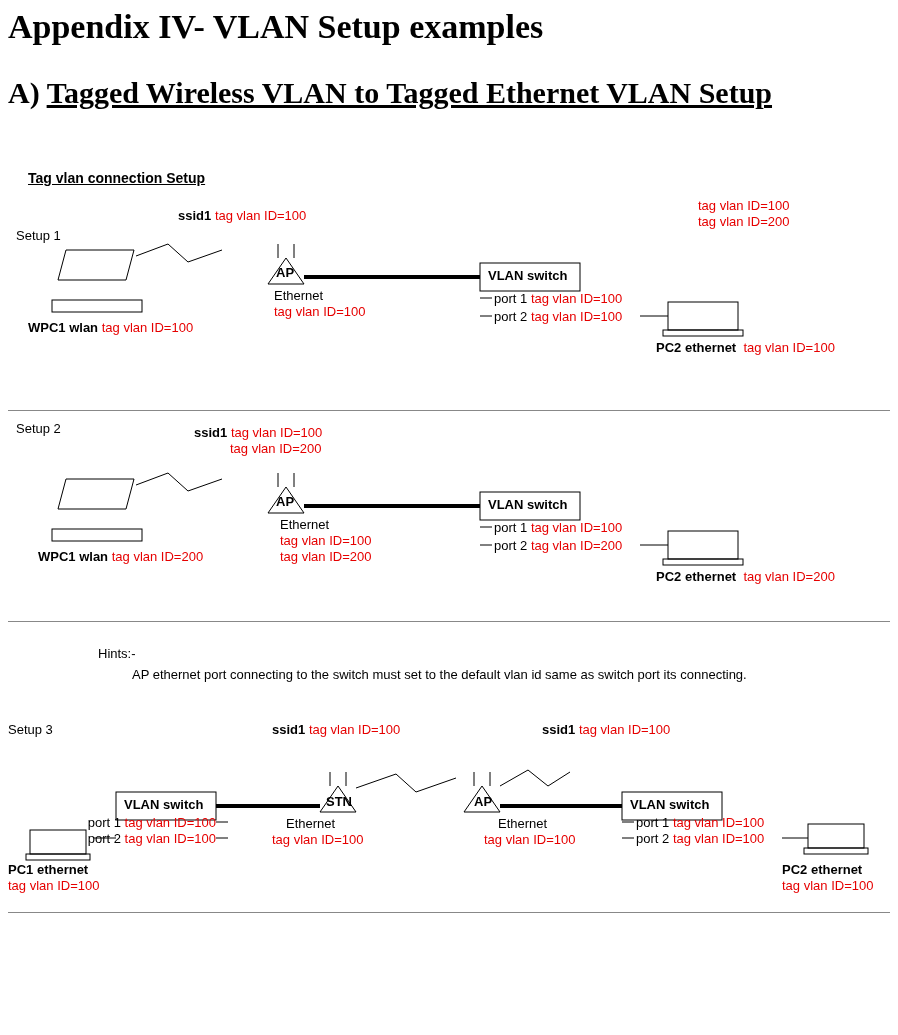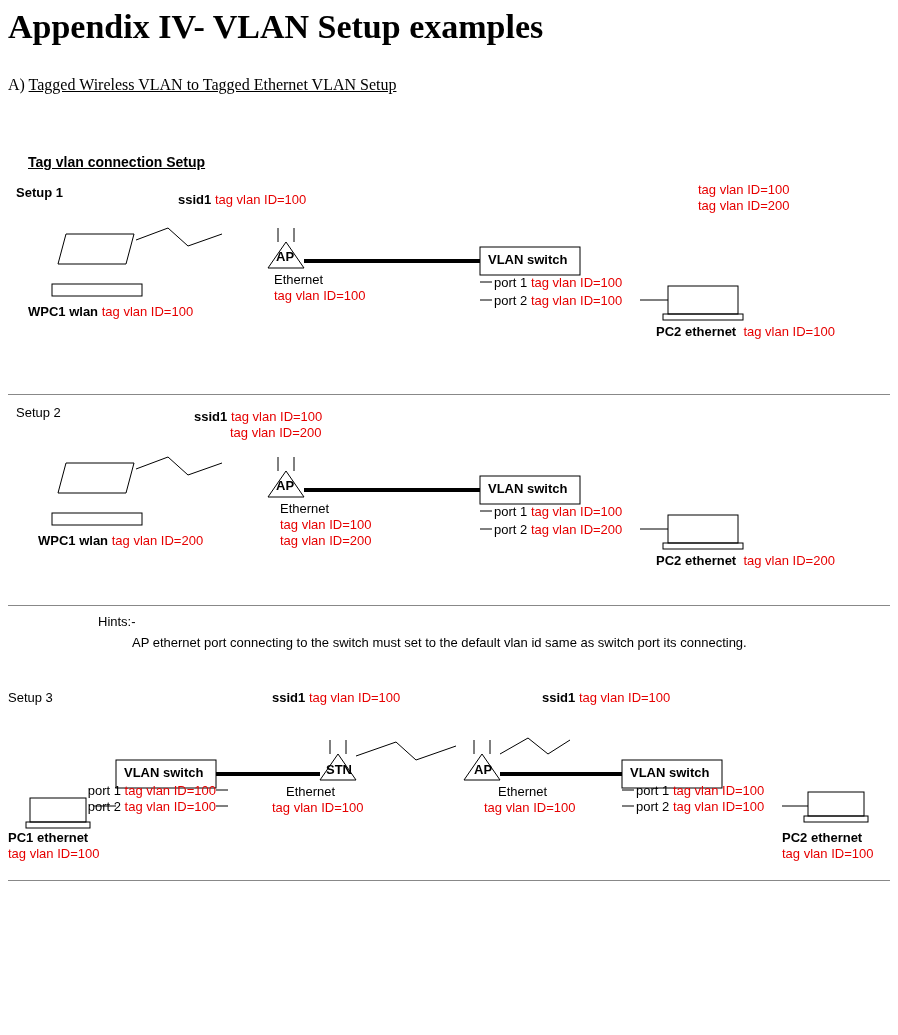--- a/index.html
+++ b/index.html
@@ -8,40 +8,40 @@
     padding: 8px;
     width: 882px;
     color: #000;
   }
   h1 {
     font-size: 34px;
     font-weight: bold;
     margin: 0 0 30px 0;
   }
   h2 {
-    font-size: 16px;
-    font-weight: normal;
+    font-size: 30px;
+    font-weight: bold;
     margin: 0 0 60px 0;
   }
   .underline { text-decoration: underline; }
   .diagram {
     position: relative;
     font-family: Arial, Helvetica, sans-serif;
     font-size: 13px;
     color: #000;
   }
   .red { color: #e60000; }
   .bold { font-weight: 700; }
   .title-u { text-decoration: underline; font-weight: 700; font-size: 14px; }
   .setup-label { font-weight: normal; font-size: 13px; }
   .hr { border: none; border-top: 1px solid #888; margin: 0; width: 100%; }
   .abs { position: absolute; }
   .block { height: 240px; position: relative; }
   .block-3 { height: 200px; position: relative; }
-  .hints { font-family: Arial, sans-serif; font-size: 13px; margin: 8px 0 30px 90px; }
+  .hints { font-family: Arial, sans-serif; font-size: 13px; margin: 24px 0 30px 90px; }
   .hints-title { margin-bottom: 6px; }
   .hints p { margin: 0 0 0 34px; }
   svg { position: absolute; top: 0; left: 0; pointer-events: none; }
   .nowrap { white-space: nowrap; }
 </style>
 </head>
 <body>
 
 <h1>Appendix IV- VLAN Setup examples</h1>
 <h2>
@@ -70,21 +70,21 @@
 
       <line x1="472" y1="128" x2="484" y2="128" stroke="#000"></line>
       <line x1="472" y1="146" x2="484" y2="146" stroke="#000"></line>
 
       <line x1="632" y1="146" x2="660" y2="146" stroke="#000"></line>
 
       <rect x="660" y="132" width="70" height="28" fill="none" stroke="#000"></rect>
       <rect x="655" y="160" width="80" height="6" fill="none" stroke="#000"></rect>
     </svg>
 
-    <div class="abs setup-label" style="left:8px;top:31px;font-weight:bold;">Setup 1</div>
+    <div class="abs setup-label" style="left:8px;top:58px;">Setup 1</div>
 
     <div class="abs nowrap" style="left:170px;top:38px;">
       <span class="bold">ssid1</span>
       <span class="red">tag vlan ID=100</span>
     </div>
 
     <div class="abs red nowrap" style="left:690px;top:28px;">tag vlan ID=100</div>
     <div class="abs red nowrap" style="left:690px;top:44px;">tag vlan ID=200</div>
 
     <div class="abs bold" style="left:268px;top:95px;">AP</div>

